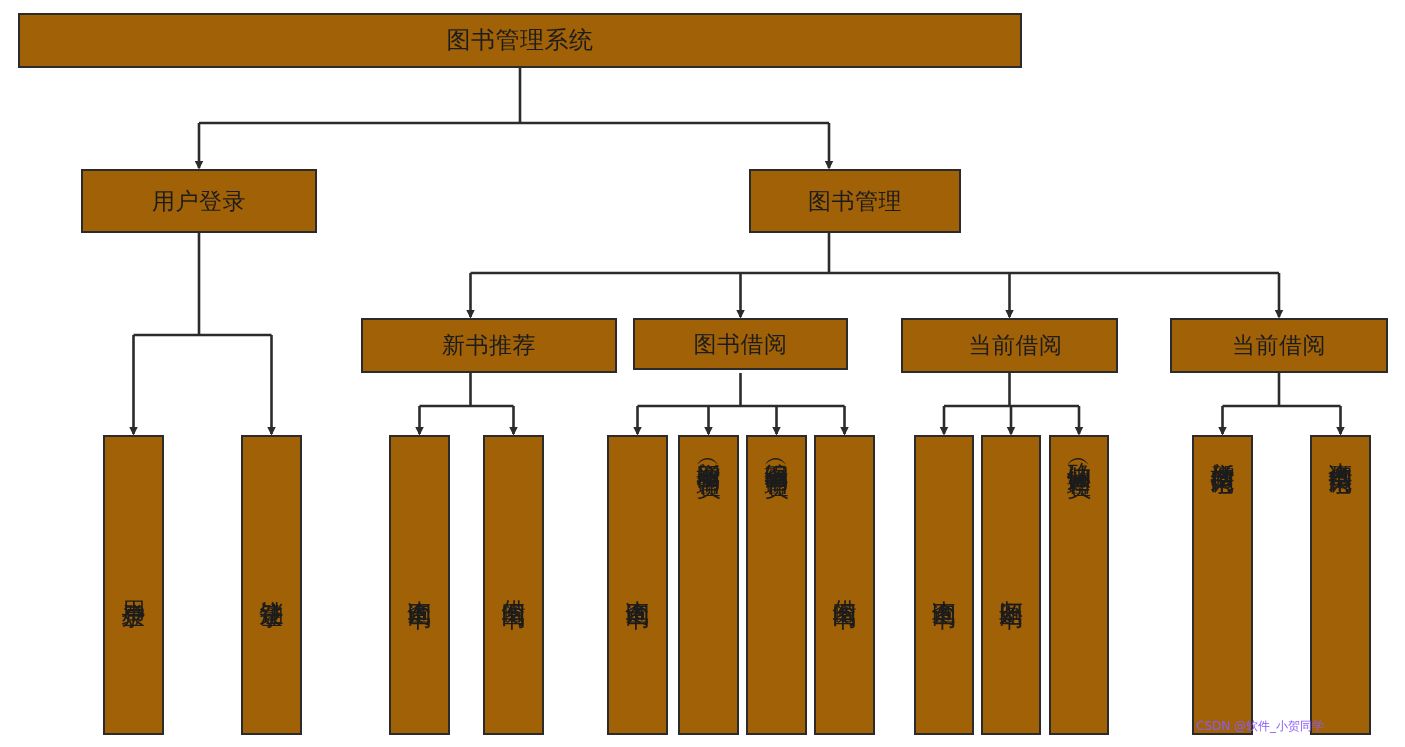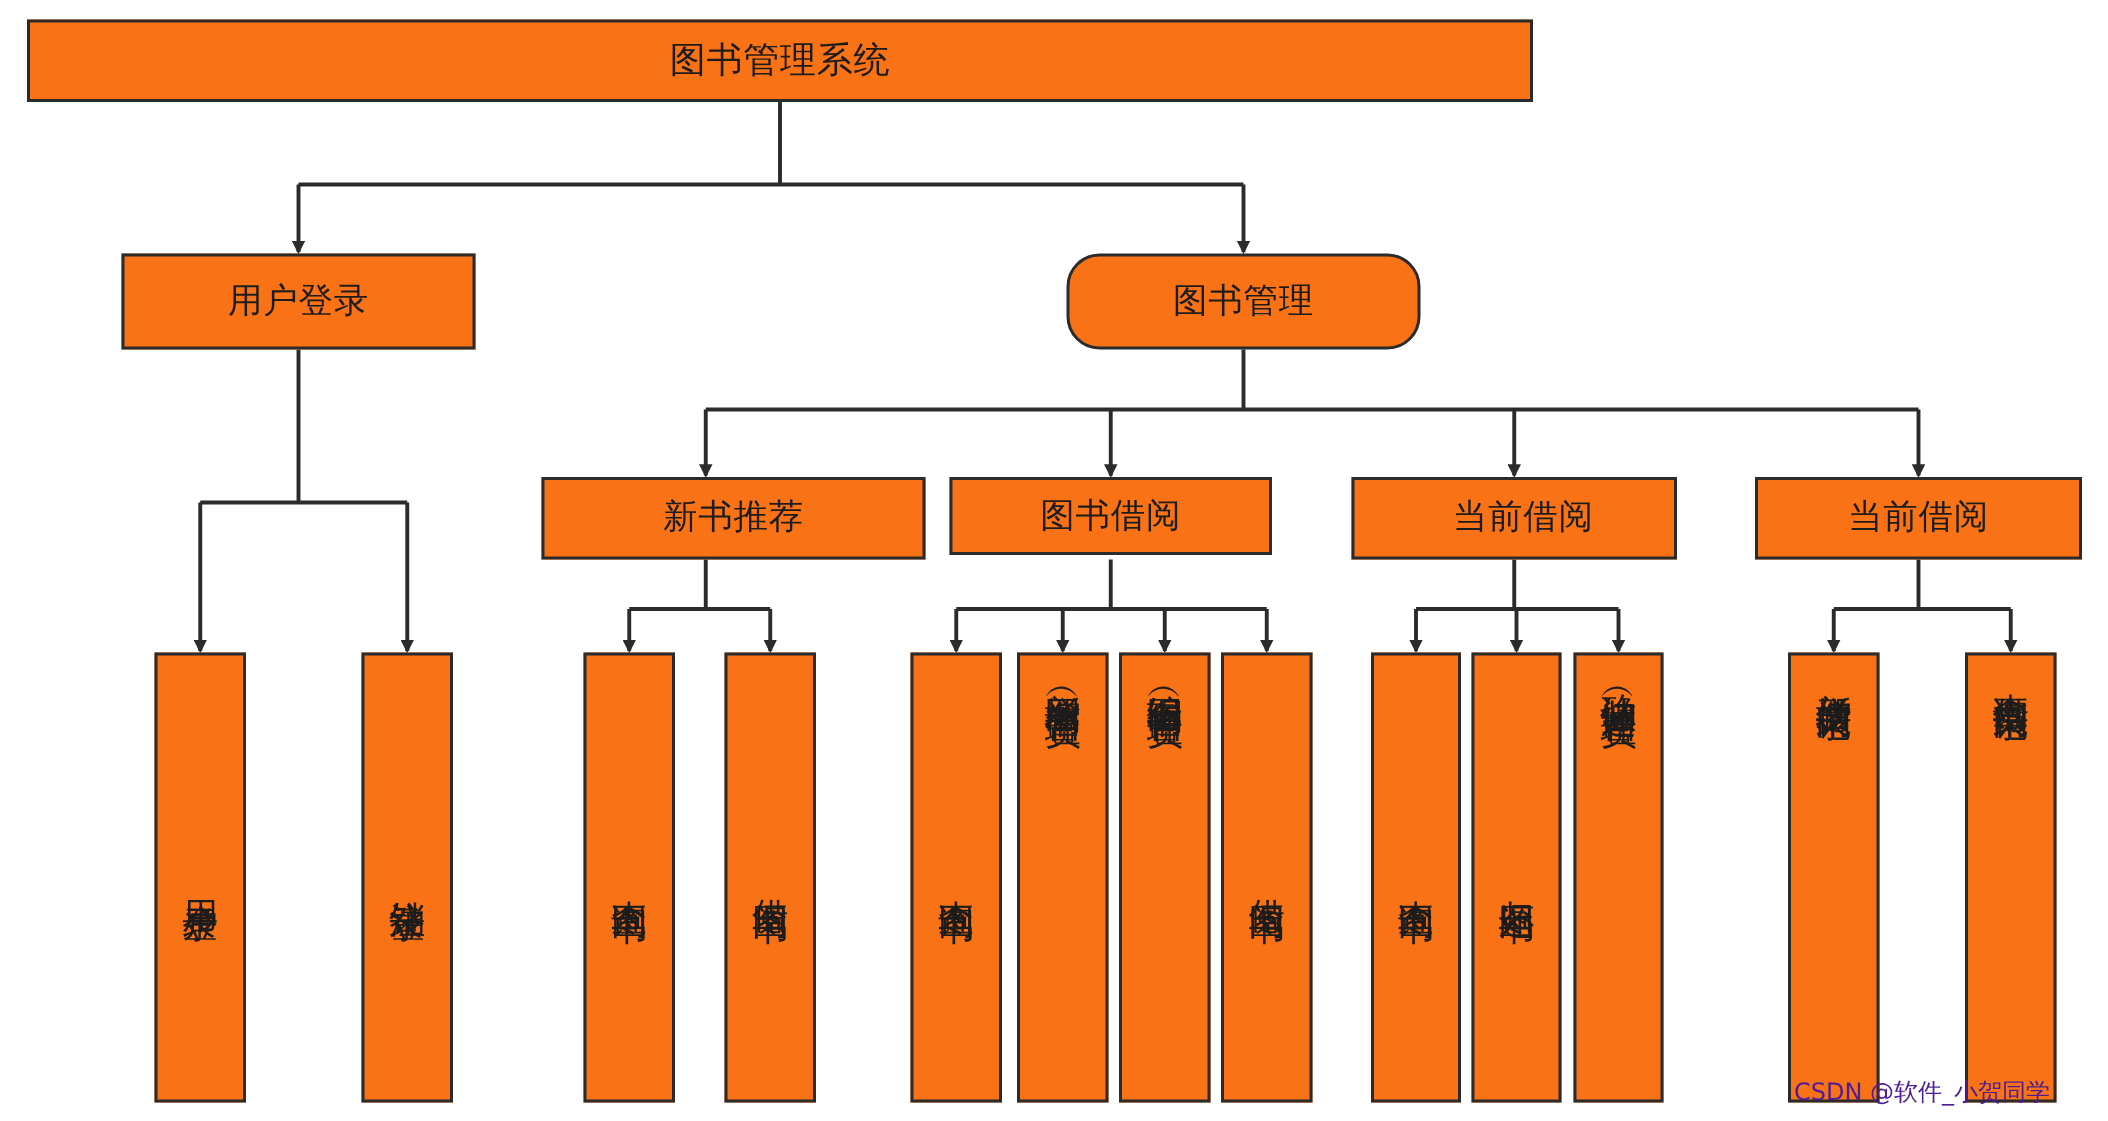--- a/index.html
+++ b/index.html
@@ -23,21 +23,21 @@
     left: 0;
     top: 0;
     width: 1405px;
     height: 747px;
     pointer-events: none;
   }
   .node {
     position: absolute;
     box-sizing: border-box;
     border: 2px solid #2b2b2b;
-    background: #f97316;
+    background: #a16207;
     display: flex;
     align-items: center;
     justify-content: center;
     color: #1c1c1c;
   }
   .node-label {
     display: block;
     line-height: 1.06;
     letter-spacing: 0.5px;
     white-space: nowrap;
@@ -63,22 +63,22 @@
     line-height: 1.0;
     letter-spacing: 2px;
   }
   
   .node.vert.centered {
     align-items: center;
     padding-top: 0;
   }
   .watermark {
     position: absolute;
-    color: #4c1d95;
-    font-size: 16px;
+    color: #8b5cf6;
+    font-size: 12px;
     white-space: nowrap;
     user-select: none;
   }
 </style>
 </head>
 <body>
 
 <div id="diagram-root">
 
   <svg id="edge-layer" width="1405" height="747" viewBox="0 0 1405 747" aria-hidden="true">
@@ -124,21 +124,21 @@
       </g>
   </svg>
 
   <div id="node-layer">
       <div class="node horiz root" style="left: 18px; top: 13px; width: 1004px; height: 55px;">
         <span class="node-label">图书管理系统</span>
       </div>
       <div class="node horiz" style="left: 81px; top: 169px; width: 236px; height: 64px;">
         <span class="node-label">用户登录</span>
       </div>
-      <div class="node horiz" style="left: 711px; top: 169px; width: 236px; height: 64px; border-radius: 22px;">
+      <div class="node horiz" style="left: 749px; top: 169px; width: 212px; height: 64px;">
         <span class="node-label">图书管理</span>
       </div>
       <div class="node horiz" style="left: 361px; top: 318px; width: 256px; height: 55px;">
         <span class="node-label">新书推荐</span>
       </div>
       <div class="node horiz" style="left: 633px; top: 318px; width: 215px; height: 52px;">
         <span class="node-label">图书借阅</span>
       </div>
       <div class="node horiz" style="left: 901px; top: 318px; width: 217px; height: 55px; padding-left: 12px;">
         <span class="node-label">当前借阅</span>

